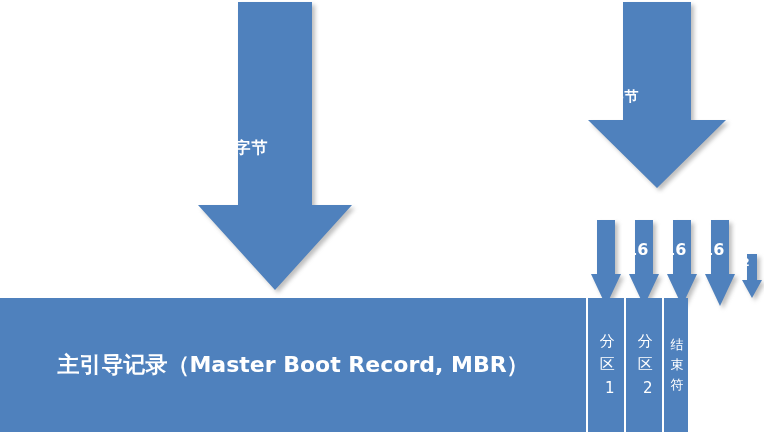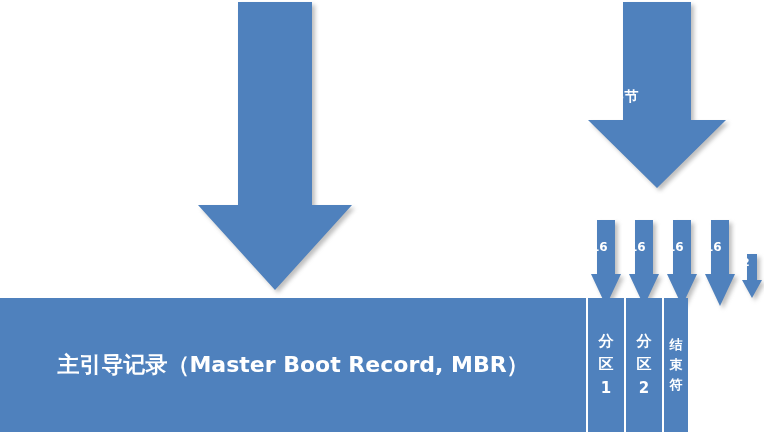--- a/index.html
+++ b/index.html
@@ -24,21 +24,21 @@
   .arrow-label {
     position: absolute;
     color: #ffffff;
     font-weight: bold;
     text-align: left;
     pointer-events: none;
     letter-spacing: 1px;
   }
   .lbl-446 { left: 198px; top: 138px; width: 154px; font-size: 16px; }
   .lbl-64  { left: 588px; top: 88px;  width: 138px; font-size: 14px; }
-  .lbl-16  { width: 30px; top: 240px; font-size: 12px; letter-spacing: 0; }
+  .lbl-16  { width: 30px; top: 240px; font-size: 16px; letter-spacing: 0; margin-left: 35px; }
   .lbl-16.a { left: 591px; }
   .lbl-16.b { left: 629px; }
   .lbl-16.c { left: 667px; }
   .lbl-16.d { left: 705px; }
   .lbl-2   { left: 742px; top: 256px; width: 20px; font-size: 11px; letter-spacing: 0; }
   
   .bar {
     position: absolute;
     left: 0;
     top: 298px;
@@ -54,33 +54,34 @@
     align-items: center;
     justify-content: center;
     box-sizing: border-box;
   }
   .seg-mbr  { flex: 0 0 586px; font-size: 22px; font-weight: bold; }
   .seg-part { flex: 0 0 36px;  font-size: 15px; }
   .seg-end  { flex: 0 0 24px;  font-size: 13px; }
   .vtext {
     width: 1.15em;
     word-break: break-all;
-    text-align: center;
+    text-align: right;
     line-height: 1.55;
-    font-weight: bold;
+    font-weight: normal;
   }
 </style>
 </head>
 <body>
 
 <div class="stage">
 
   <svg class="arrow" style="left:198px; top:2px;" width="154" height="288">
     <polygon points="40,0 114,0 114,203 154,203 77,288 0,203 40,203"></polygon>
   </svg>
+  <div class="arrow-label lbl-446">446字节</div>
 
   <svg class="arrow" style="left:588px; top:2px;" width="138" height="186">
     <polygon points="35,0 103,0 103,118 138,118 69,186 0,118 35,118"></polygon>
   </svg>
   <div class="arrow-label lbl-64">64字节</div>
 
   <svg class="arrow" style="left:591px; top:220px;" width="30" height="86">
     <polygon points="6,0 24,0 24,54 30,54 15,86 0,54 6,54"></polygon>
   </svg>
   <svg class="arrow" style="left:629px; top:220px;" width="30" height="86">

